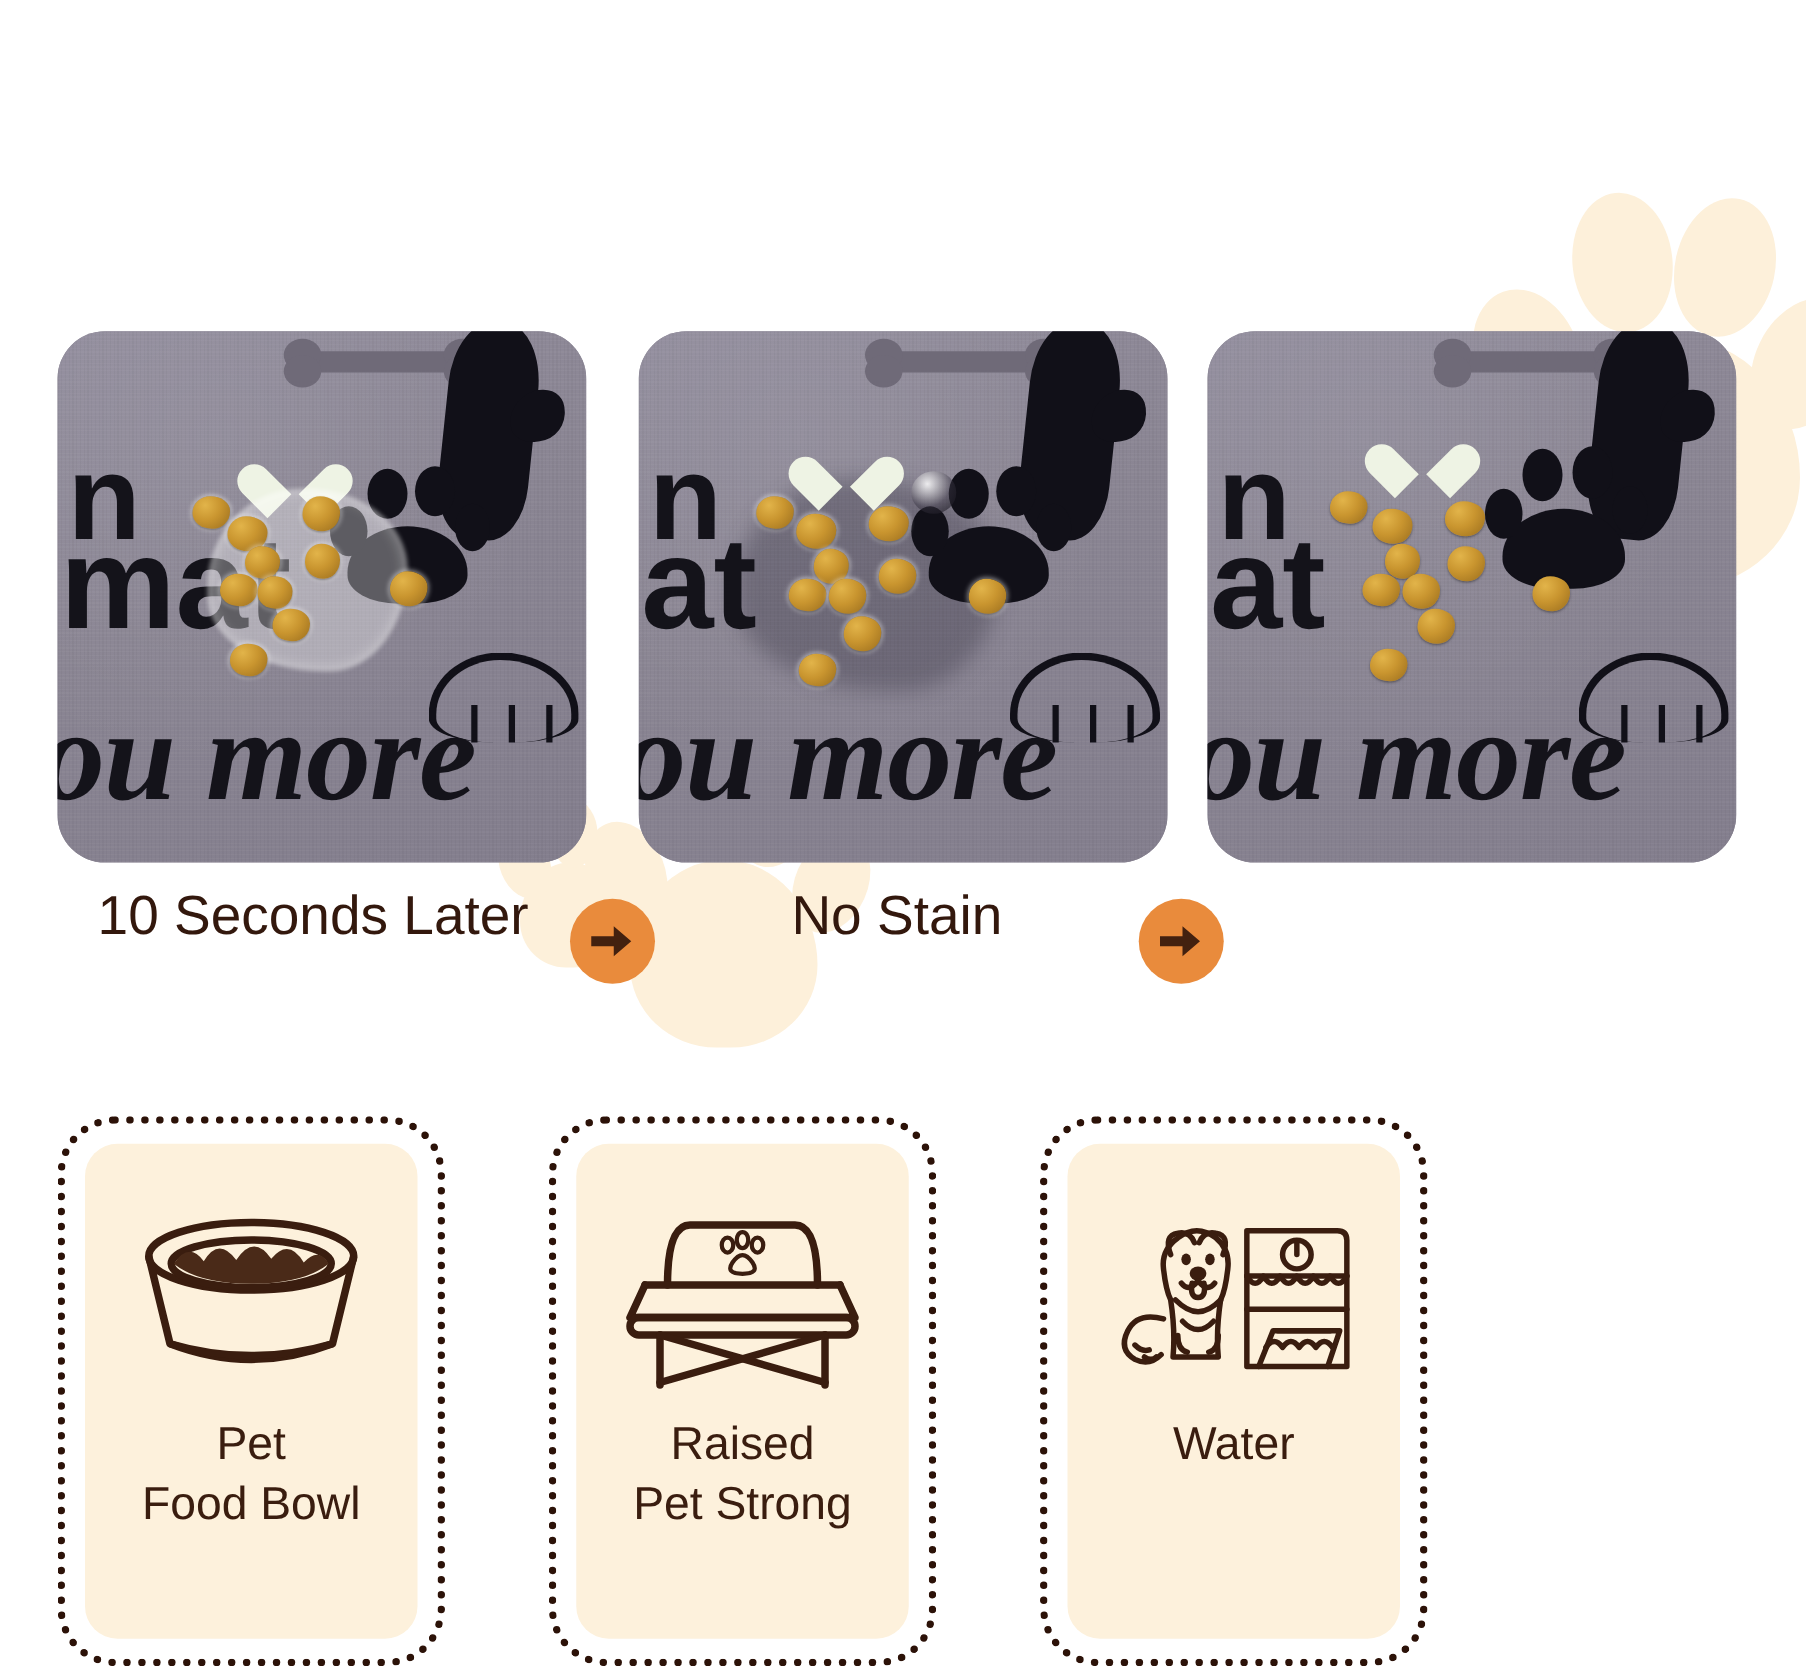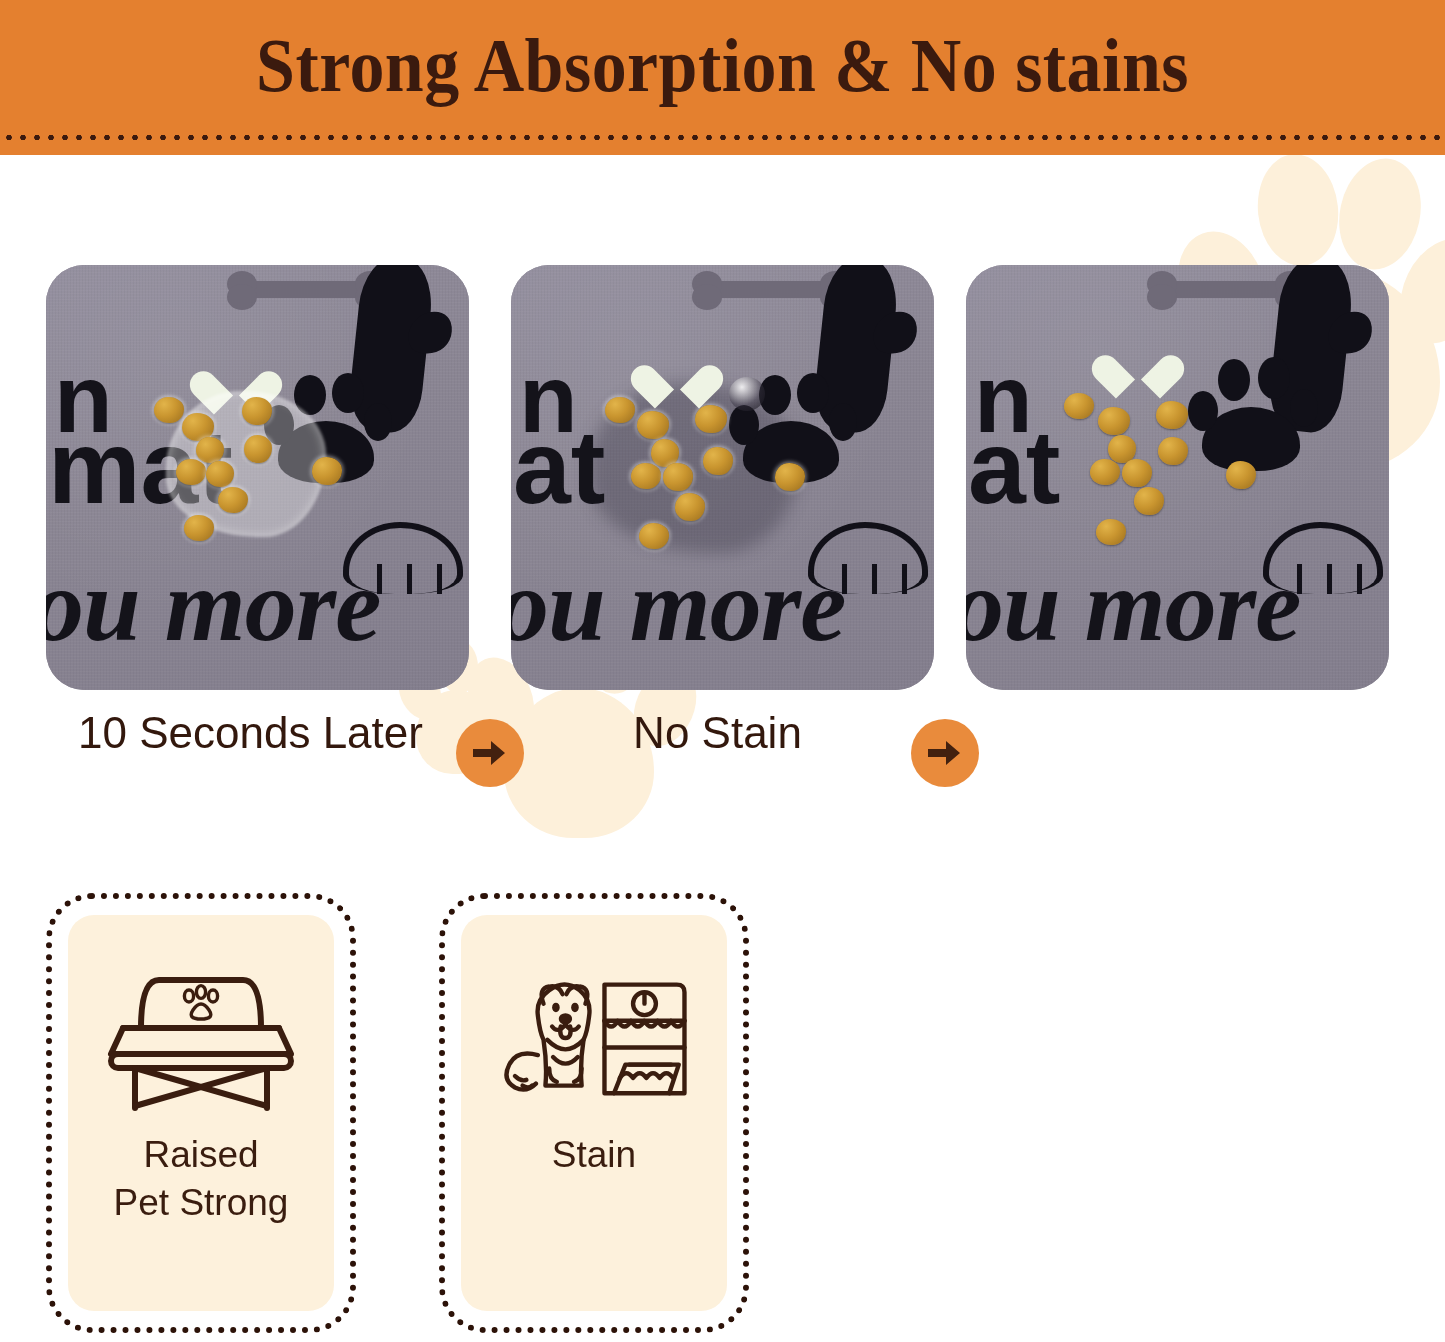--- a/index.html
+++ b/index.html
@@ -314,24 +314,20 @@
       <div class="toe" style="left:160px; top:8px;   width:80px; height:112px; transform:rotate(12deg);"></div>
       <div class="toe" style="left:224px; top:86px;  width:78px; height:110px; transform:rotate(26deg);"></div>
     </div>
     <div class="paw" style="left:400px; top:640px; width:120px; height:140px;">
       <div class="pad" style="left:16px; top:50px; width:80px; height:84px;"></div>
       <div class="toe" style="left:0px;  top:24px; width:40px; height:56px; transform:rotate(-22deg);"></div>
       <div class="toe" style="left:40px; top:0px;  width:38px; height:54px;"></div>
     </div>
   </div>
 
-  <div class="header">
-    <div class="header-title">Strong Absorption &amp; No stains</div>
-    <div class="header-dots"></div>
-  </div>
 
   <div class="photo-row">
 
     <div class="photo p1">
       <div class="mat"></div>
       <div class="bone">
         <i class="bar"></i>
           <i class="k1"></i>
           <i class="k2"></i>
           <i class="k3"></i>
@@ -466,20 +462,41 @@
     </div>
   </div>
 
   <div class="captions">
     <div class="caption">10 Seconds Later</div>
     <div class="caption">No Stain</div>
   </div>
 
   <div class="cards">
 
+    <div class="card-wrap">
+      <div class="dotted-ring"></div>
+      <div class="card">
+        <div class="card-icon">
+          <svg width="196" height="140" viewBox="0 0 196 140">
+            <g fill="none" stroke="#3a1d0f" stroke-width="6" stroke-linejoin="round">
+              <ellipse cx="98" cy="38" rx="82" ry="27"></ellipse>
+              <ellipse cx="98" cy="44" rx="64" ry="19"></ellipse>
+              <path d="M16 38 L33 108 Q98 133 163 108 L180 38"></path>
+              <path d="M33 108 Q98 127 163 108"></path>
+            </g>
+            <path d="M36 44 Q48 26 60 42 Q72 22 86 41 Q100 20 114 40 Q128 23 140 43 Q152 30 160 44
+                     Q140 60 98 60 Q56 60 36 44 Z" fill="#4a2a18"></path>
+          </svg>
+        </div>
+        <div class="card-label">
+          <div>Pet</div>
+          <div>Food Bowl</div>
+        </div>
+      </div>
+    </div>
 
 
     <div class="card-wrap">
       <div class="dotted-ring"></div>
       <div class="card">
         <div class="card-icon">
           <svg width="200" height="150" viewBox="0 0 200 150">
             <g fill="none" stroke="#3a1d0f" stroke-width="6" stroke-linejoin="round" stroke-linecap="round">
               <path d="M40 66 Q40 18 58 18 H142 Q160 18 160 66"></path>
               <path d="M22 66 H178"></path>
@@ -535,19 +552,19 @@
               <path d="M116 58 q7 12 14 0 q7 12 14 0 q7 12 14 0 q7 12 14 0 q7 12 14 0 q7 12 14 0"></path>
               <path d="M126 134 l12 -30 h56 l-10 30"></path>
               <path d="M142 104 h44"></path>
               <path d="M132 118 q7 -10 14 0 q7 -10 14 0 q7 -10 14 0 q7 -10 14 0"></path>
               <circle cx="158" cy="40" r="12"></circle>
               <path d="M158 30 v10"></path>
             </g>
           </svg>
         </div>
         <div class="card-label">
-          <div>Stain</div>
+          <div>Water</div>
         </div>
       </div>
     </div>
 
   </div>
 </div>
 
 </body></html>

